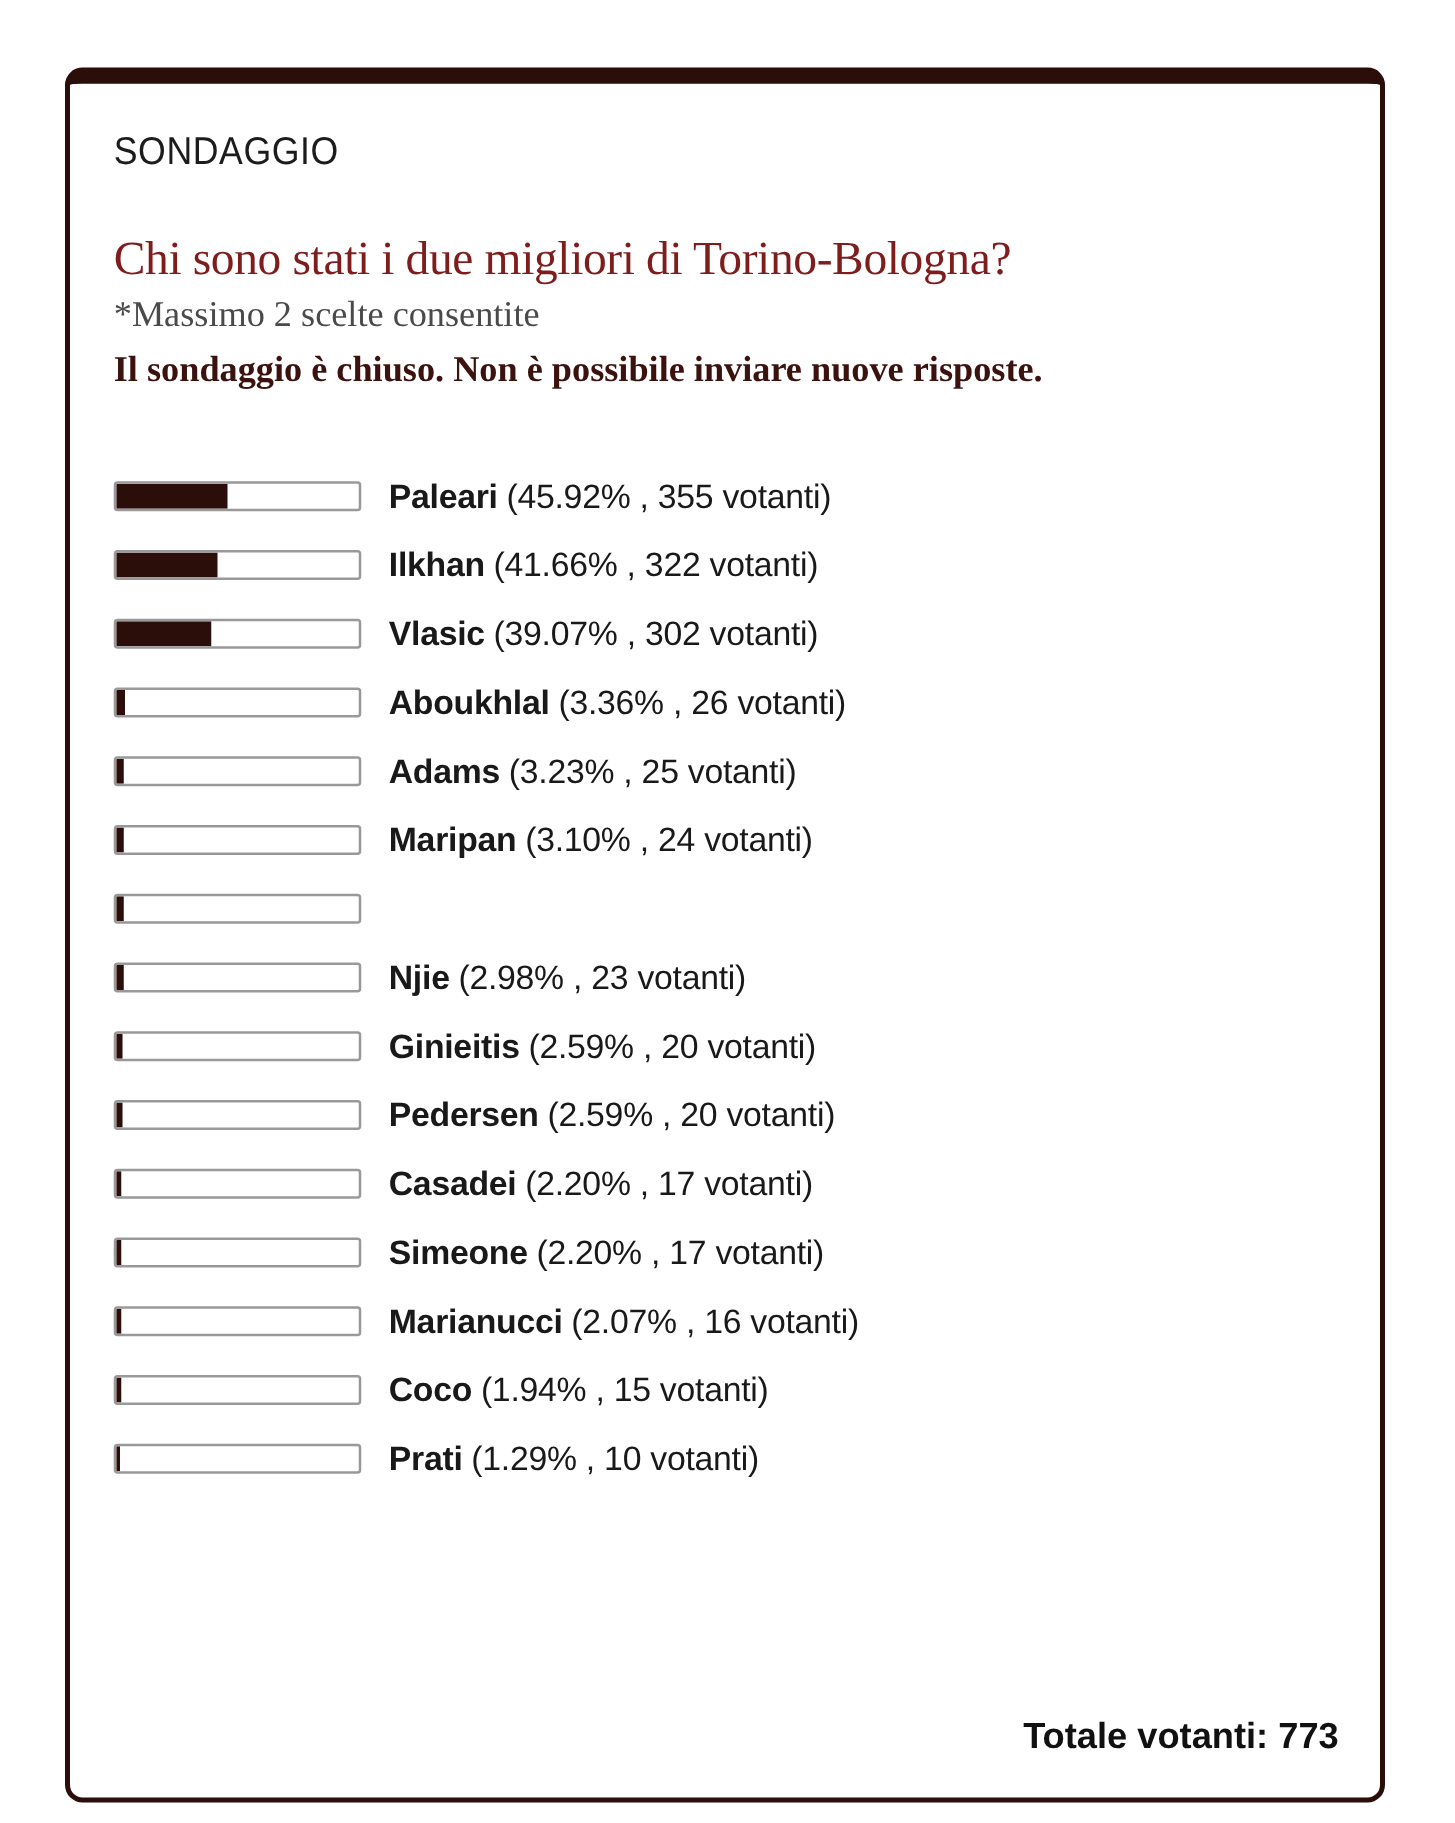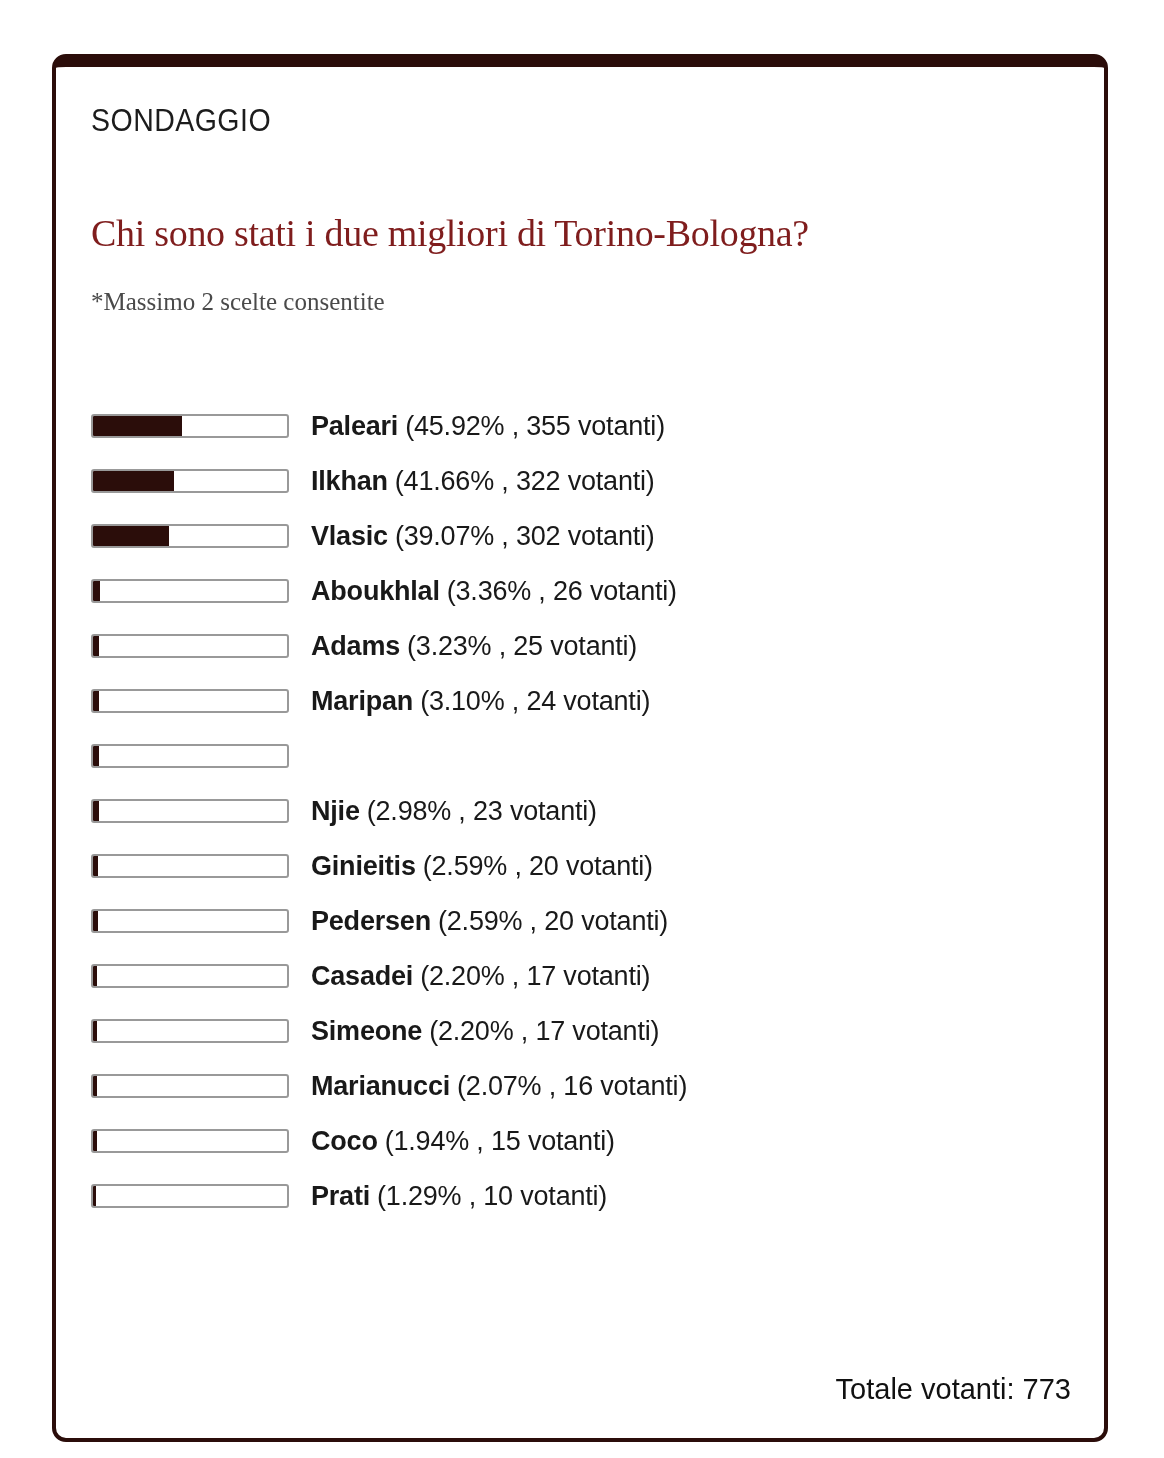--- a/index.html
+++ b/index.html
@@ -13,41 +13,41 @@
   }
   .card {
     box-sizing: border-box;
     position: absolute; left: 52px; top: 54px;
     width: 1056px; height: 1388px;
     background: #ffffff;
     border: 4px solid var(--maroon);
     border-top-width: 13px;
     border-radius: 14px;
     padding: 30px 33px 28px 35px;
-    display: flex; flex-direction: column; gap: 26px;
+    display: flex; flex-direction: column;
   }
   .kicker {
     font-size: 31px;
     color: #1c1c1c;
     letter-spacing: 0.5px;
     margin-top: 6px;
     transform: scaleX(0.92);
     transform-origin: left center;
   }
   .title {
     font-family: "Liberation Serif", serif;
     font-weight: 500;
     font-size: 38px;
     color: #7f1d1d;
     margin-top: 46px;
     letter-spacing: -0.3px;
   }
   .subtitle {
     font-family: "Liberation Serif", serif;
-    font-size: 25px;
+    font-size: 29px;
     color: #4a4a4a;
     margin-top: 7px;
   }
   .notice {
     font-family: "Liberation Serif", serif;
     font-size: 29px;
     font-weight: 700;
     color: #3c120f;
     margin-top: 11px;
   }
@@ -74,29 +74,31 @@
     white-space: nowrap;
     letter-spacing: -0.2px;
   }
   .name { font-weight: 700; margin-right: 7px; }
   .footer {
     margin-top: auto;
     text-align: right;
     font-size: 29px;
     color: #111111;
     padding-bottom: 4px;
+    font-weight: bold;
   }
 </style>
 </head>
 <body>
 
 <div class="card">
   <div class="kicker">SONDAGGIO</div>
   <h1 class="title">Chi sono stati i due migliori di Torino-Bologna?</h1>
   <div class="subtitle">*Massimo 2 scelte consentite</div>
+  <div class="notice">Il sondaggio è chiuso. Non è possibile inviare nuove risposte.</div>
   <div class="results" id="results">
   <div class="row">
     <div class="bar">
       <div class="fill" style="width: 45.92%;"></div>
     </div>
     <div class="label">
       <span class="name">Paleari</span><span class="detail">(45.92% , 355 votanti)</span>
     </div>
   </div>
 

